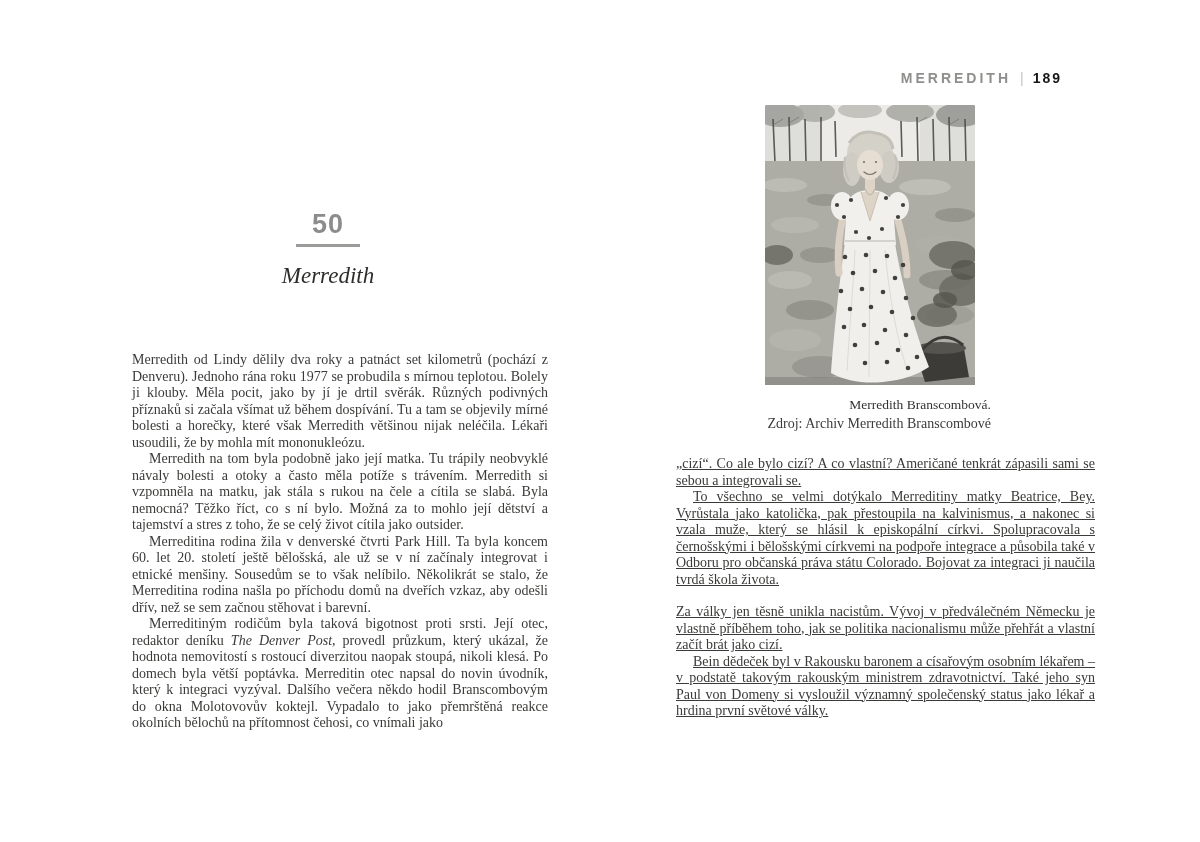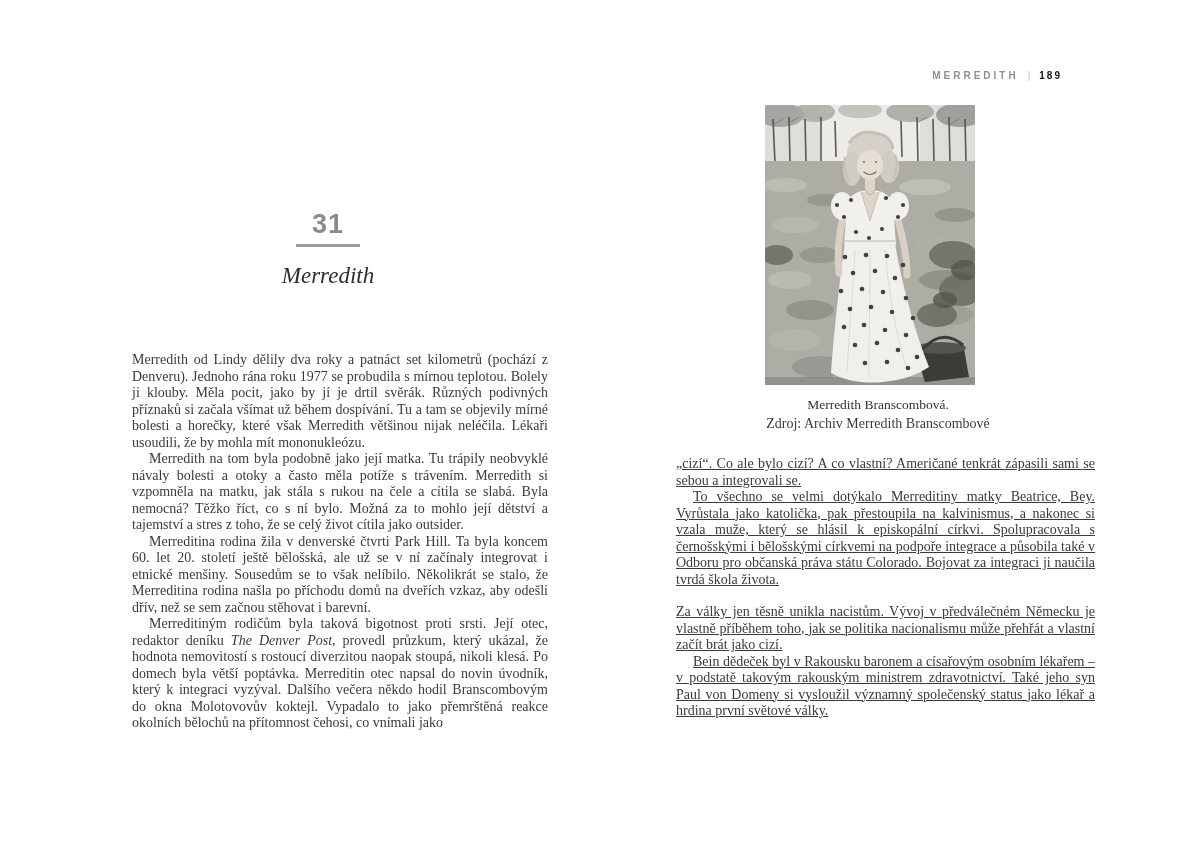--- a/index.html
+++ b/index.html
@@ -15,21 +15,21 @@
     width:1200px;height:842px;position:relative;overflow:hidden;
     font-family:"Liberation Serif", serif;
     background:var(--bg);
   }
   .spread{position:absolute;inset:0;background:var(--bg);}
 
   
   .running-header{
     position:absolute;top:70px;right:138px;
     font-family:"Liberation Sans", sans-serif;
-    font-size:10px;font-weight:bold;white-space:nowrap;margin-left:36px;
+    font-size:14px;font-weight:bold;white-space:nowrap;margin-left:36px;
   }
   .running-title{color:var(--header-gray);letter-spacing:3px;}
   .header-sep{color:#c2c2c0;font-weight:normal;margin:0 9px;}
   .header-page-number{color:var(--page-number);letter-spacing:2px;}
 
   
   .chapter-heading{
     position:absolute;left:132px;top:211px;width:392px;text-align:center;
   }
   .chapter-number{
@@ -53,37 +53,37 @@
     hyphens:auto;-webkit-hyphens:auto;
   }
   .text-col-left{left:132px;top:352px;width:416px;}
   .text-col-right{left:676px;top:456px;width:419px;text-decoration:underline;}
   .para{margin:0;}
   .para.indent{text-indent:17px;}
   .para.section-break{margin-top:16px;}
   .para em{font-style:italic;}
 
   
-  .portrait-figure{position:absolute;left:765px;top:105px;width:226px;text-align:center;}
+  .portrait-figure{position:absolute;left:765px;top:105px;width:226px;text-align:right;}
   .portrait-photo{display:block;width:210px;height:280px;background:#b9b8b2;}
   .caption-line1{margin-top:12px;font-size:13.5px;color:#333231;line-height:1.2;}
   .caption-line2{margin-top:3px;font-size:14px;color:#3c3b3a;line-height:1.2;}
 </style>
 </head>
 <body>
 
 <div class="spread">
 
   <div class="running-header">
     <span class="running-title">MERREDITH</span><span class="header-sep">|</span><span class="header-page-number">189</span>
   </div>
 
   <section class="page-left">
     <div class="chapter-heading">
-      <div class="chapter-number">31</div>
+      <div class="chapter-number">50</div>
       <div class="chapter-rule"></div>
       <div class="chapter-title">Merredith</div>
     </div>
     <div class="text-col text-col-left">
         <p class="para"><span>Merredith od Lindy dělily dva roky a patnáct set kilometrů (pochází z Denveru). Jednoho rána roku 1977 se probudila s mírnou teplotou. Bolely ji klouby. Měla pocit, jako by jí je drtil svěrák. Různých podivných příznaků si začala všímat už během dospívání. Tu a tam se objevily mírné bolesti a horečky, které však Merredith většinou nijak neléčila. Lékaři usoudili, že by mohla mít mononukleózu.</span></p>
         <p class="para indent"><span>Merredith na tom byla podobně jako její matka. Tu trápily neobvyklé návaly bolesti a otoky a často měla potíže s trávením. Merredith si vzpomněla na matku, jak stála s rukou na čele a cítila se slabá. Byla nemocná? Těžko říct, co s ní bylo. Možná za to mohlo její dětství a tajemství a stres z toho, že se celý život cítila jako outsider.</span></p>
         <p class="para indent"><span>Merreditina rodina žila v denverské čtvrti Park Hill. Ta byla koncem 60. let 20. století ještě bělošská, ale už se v ní začínaly integrovat i etnické menšiny. Sousedům se to však nelíbilo. Několikrát se stalo, že Merreditina rodina našla po příchodu domů na dveřích vzkaz, aby odešli dřív, než se sem začnou stěhovat i barevní.</span></p>
         <p class="para indent"><span>Merreditiným rodičům byla taková bigotnost proti srsti. Její otec, redaktor deníku </span><em>The Denver Post</em><span>, provedl průzkum, který ukázal, že hodnota nemovitostí s rostoucí diverzitou naopak stoupá, nikoli klesá. Po domech byla větší poptávka. Merreditin otec napsal do novin úvodník, který k integraci vyzýval. Dalšího večera někdo hodil Branscombovým do okna Molotovovův koktejl. Vypadalo to jako přemrštěná reakce okolních bělochů na přítomnost čehosi, co vnímali jako</span></p>
       </div>
   </section>

